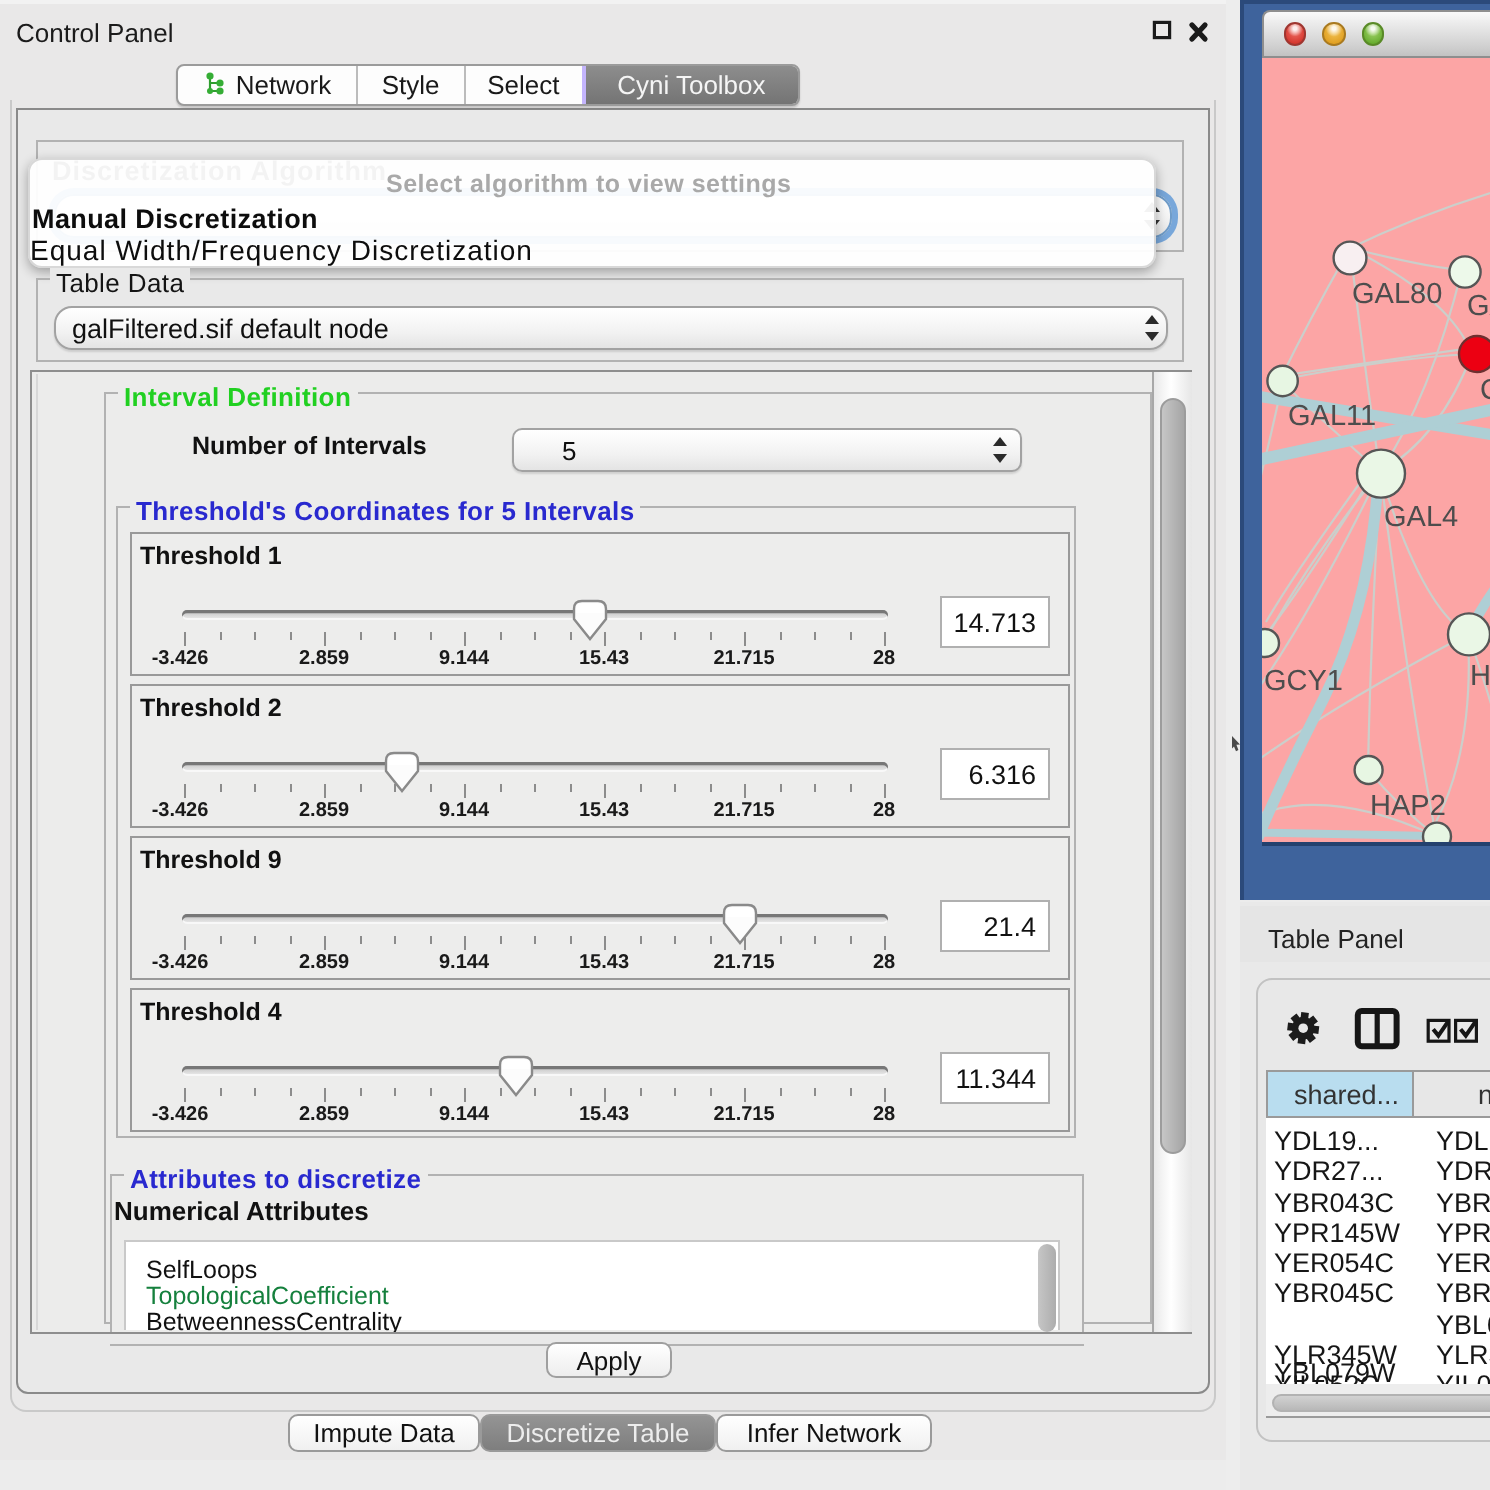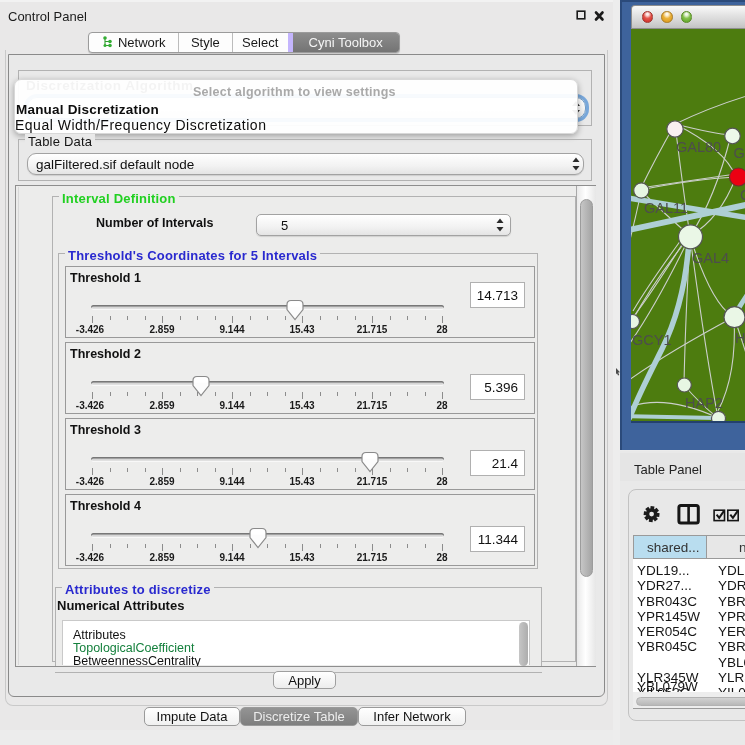--- a/index.html
+++ b/index.html
@@ -28,21 +28,21 @@
 <div class="abs" style="left:8px;top:54px;width:597px;height:643px;border:1px solid #8a8a8a;border-radius:0 0 6px 6px;background:#e9e9e9;"></div>
 <div class="abs" style="left:87.5px;top:31.5px;height:21px;border:1px solid #9b9b9b;border-radius:4px;background:#fdfdfd;box-shadow:0 1px 1px rgba(0,0,0,0.15);overflow:hidden;display:flex;">
 <div style="width:90.5px;height:100%;font-size:13px;display:flex;align-items:center;justify-content:center;color:#191919;border-right:1px solid #bcbcbc;"><svg width="13" height="14" viewBox="0 0 13 14" style="margin-right:4px;">
         <path d="M4 3.5 L4 10.5 M4 10.5 L9 10.5 M4 6.5 L9 6.5" stroke="#2f9e2f" stroke-width="1.1" fill="none"></path>
         <circle cx="4" cy="3" r="1.8" fill="#35ad35"></circle>
         <circle cx="9" cy="6.5" r="1.8" fill="#35ad35"></circle>
         <circle cx="9" cy="10.5" r="1.8" fill="#35ad35"></circle>
         <circle cx="4" cy="10.5" r="1.5" fill="#35ad35"></circle>
       </svg>Network</div>
 <div style="width:53.7px;height:100%;font-size:13px;display:flex;align-items:center;justify-content:center;color:#191919;border-right:1px solid #bcbcbc;">Style</div>
-<div style="width:60.0px;height:100%;font-size:13px;display:flex;align-items:center;justify-content:center;color:#191919;border-right:5px solid #c4b5fd;">Select</div>
+<div style="width:60.0px;height:100%;font-size:13px;display:flex;align-items:center;justify-content:center;color:#191919;border-right:2px solid #c4b5fd;">Select</div>
 <div style="width:106.0px;height:100%;font-size:13px;display:flex;align-items:center;justify-content:center;background:linear-gradient(#8d8d8d,#747474);color:#f5f5f5;">Cyni Toolbox</div>
 </div>
 <div class="grp" style="left:18px;top:70px;width:574px;height:56px;"></div>
 <div class="abs" style="left:26px;top:77.5px;font-size:13.5px;letter-spacing:0.5px;font-weight:bold;color:#3a3a3a;">Discretization Algorithm</div>
 <div class="combo" style="left:27px;top:97px;width:559px;height:22px;border-radius:10px;box-shadow:0 0 0 3px rgba(100,155,215,0.85);border-color:#6f9cc9;"></div>
 <svg class="abs" style="left:569px;top:100px;" width="14" height="16" viewBox="0 0 14 16">
     <path d="M7 1 L11 6 L3 6 Z" fill="#333"></path>
     <path d="M7 15 L11 10 L3 10 Z" fill="#333"></path>
   </svg>
 <div class="abs" style="left:14px;top:79px;width:564px;height:54.5px;background:rgba(255,255,255,0.94);border:1px solid #d8d8d8;border-radius:7px;box-shadow:0 2px 6px rgba(0,0,0,0.32);"></div>
@@ -97,21 +97,21 @@
 <div class="tick" style="left:389.5px;top:315.5px;height:4px;"></div>
 <div class="tick" style="left:407.0px;top:315.5px;height:4px;"></div>
 <div class="tick" style="left:424.5px;top:315.5px;height:4px;"></div>
 <div class="tick" style="left:442.0px;top:315.5px;height:7px;"></div>
 <div class="slbl" style="left:90.0px;top:324px;">-3.426</div>
 <div class="slbl" style="left:162.0px;top:324px;">2.859</div>
 <div class="slbl" style="left:232.0px;top:324px;">9.144</div>
 <div class="slbl" style="left:302.0px;top:324px;">15.43</div>
 <div class="slbl" style="left:372.0px;top:324px;">21.715</div>
 <div class="slbl" style="left:442.0px;top:324px;">28</div>
-<div class="vbox" style="left:470px;top:282px;">14.713</div>
+<div class="vbox" style="left:470px;top:298px;">14.713</div>
 <svg class="abs" style="left:284.5px;top:298.5px;" width="20" height="24" viewBox="0 0 20 24">
     <path d="M2 5.5 Q2 1.5 6 1.5 L14 1.5 Q18 1.5 18 5.5 L18 10.5 L10 20.5 L2 10.5 Z" fill="#fcfcfc" stroke="#8a8a8a" stroke-width="1.2"></path>
     <path d="M3.2 5.5 Q3.2 2.7 6 2.7 L14 2.7 Q16.8 2.7 16.8 5.5 L16.8 7.5 L3.2 7.5 Z" fill="#ffffff"></path>
   </svg>
 <div class="tseg" style="left:65px;top:342px;width:470px;height:72px;">
     <span class="tname">Threshold 2</span>
   </div>
 <div class="track" style="left:91px;top:380.5px;width:353px;"></div>
 <div class="tick" style="left:92.0px;top:391.5px;height:7px;"></div>
 <div class="tick" style="left:109.5px;top:391.5px;height:4px;"></div>
@@ -133,27 +133,27 @@
 <div class="tick" style="left:389.5px;top:391.5px;height:4px;"></div>
 <div class="tick" style="left:407.0px;top:391.5px;height:4px;"></div>
 <div class="tick" style="left:424.5px;top:391.5px;height:4px;"></div>
 <div class="tick" style="left:442.0px;top:391.5px;height:7px;"></div>
 <div class="slbl" style="left:90.0px;top:400px;">-3.426</div>
 <div class="slbl" style="left:162.0px;top:400px;">2.859</div>
 <div class="slbl" style="left:232.0px;top:400px;">9.144</div>
 <div class="slbl" style="left:302.0px;top:400px;">15.43</div>
 <div class="slbl" style="left:372.0px;top:400px;">21.715</div>
 <div class="slbl" style="left:442.0px;top:400px;">28</div>
-<div class="vbox" style="left:470px;top:374px;">5.396</div>
+<div class="vbox" style="left:470px;top:374px;">6.316</div>
 <svg class="abs" style="left:190.5px;top:374.5px;" width="20" height="24" viewBox="0 0 20 24">
     <path d="M2 5.5 Q2 1.5 6 1.5 L14 1.5 Q18 1.5 18 5.5 L18 10.5 L10 20.5 L2 10.5 Z" fill="#fcfcfc" stroke="#8a8a8a" stroke-width="1.2"></path>
     <path d="M3.2 5.5 Q3.2 2.7 6 2.7 L14 2.7 Q16.8 2.7 16.8 5.5 L16.8 7.5 L3.2 7.5 Z" fill="#ffffff"></path>
   </svg>
 <div class="tseg" style="left:65px;top:418px;width:470px;height:72px;">
-    <span class="tname">Threshold 3</span>
+    <span class="tname">Threshold 9</span>
   </div>
 <div class="track" style="left:91px;top:456.5px;width:353px;"></div>
 <div class="tick" style="left:92.0px;top:467.5px;height:7px;"></div>
 <div class="tick" style="left:109.5px;top:467.5px;height:4px;"></div>
 <div class="tick" style="left:127.0px;top:467.5px;height:4px;"></div>
 <div class="tick" style="left:144.5px;top:467.5px;height:4px;"></div>
 <div class="tick" style="left:162.0px;top:467.5px;height:7px;"></div>
 <div class="tick" style="left:179.5px;top:467.5px;height:4px;"></div>
 <div class="tick" style="left:197.0px;top:467.5px;height:4px;"></div>
 <div class="tick" style="left:214.5px;top:467.5px;height:4px;"></div>
@@ -215,41 +215,41 @@
 <div class="vbox" style="left:470px;top:526px;">11.344</div>
 <svg class="abs" style="left:247.5px;top:526.5px;" width="20" height="24" viewBox="0 0 20 24">
     <path d="M2 5.5 Q2 1.5 6 1.5 L14 1.5 Q18 1.5 18 5.5 L18 10.5 L10 20.5 L2 10.5 Z" fill="#fcfcfc" stroke="#8a8a8a" stroke-width="1.2"></path>
     <path d="M3.2 5.5 Q3.2 2.7 6 2.7 L14 2.7 Q16.8 2.7 16.8 5.5 L16.8 7.5 L3.2 7.5 Z" fill="#ffffff"></path>
   </svg>
 <div class="grp" style="left:55px;top:587px;width:487px;height:86px;background:#ececeb;">
     <span class="ttl" style="color:#2929cf;background:#ececeb;">Attributes to discretize</span>
   </div>
 <div class="abs" style="left:57px;top:598px;font-size:13px;font-weight:bold;color:#111;">Numerical Attributes</div>
 <div class="abs" style="left:62px;top:620px;width:468px;height:44.5px;background:#fff;border:1px solid #c9c9c9;border-bottom:none;"></div>
-<div class="abs" style="left:73px;top:627.5px;font-size:12.5px;color:#111;">Attributes</div>
+<div class="abs" style="left:73px;top:627.5px;font-size:12.5px;color:#111;">SelfLoops</div>
 <div class="abs" style="left:73px;top:640.5px;font-size:12.5px;color:#15803d;">TopologicalCoefficient</div>
 <div class="abs" style="left:73px;top:653.5px;font-size:12.5px;color:#111;">BetweennessCentrality</div>
 <div class="abs" style="left:518.5px;top:622px;width:9.5px;height:44px;background:linear-gradient(to right,#c6c6c6,#adadad);border-radius:5px;"></div>
 <div class="abs" style="left:16px;top:667px;width:579px;height:5px;background:#e9e9e9;"></div>
 <div class="abs" style="left:15px;top:666px;width:581px;height:1px;background:#8e8e8e;"></div>
 <div class="abs" style="left:576px;top:186px;width:19.5px;height:480px;background:linear-gradient(to right,#e9e9e9,#ffffff 45%,#e6e6e6);border-left:1px solid #a8a8a8;"></div>
 <div class="abs" style="left:579.5px;top:199px;width:13px;height:378px;background:linear-gradient(to right,#c6c6c6,#a5a5a5);border-radius:6.5px;border:1px solid #9c9c9c;"></div>
 <div class="abs" style="left:273px;top:671px;width:63px;height:18px;border:1px solid #9f9f9f;border-radius:5px;background:linear-gradient(#ffffff,#ededed);font-size:13px;color:#111;display:flex;align-items:center;justify-content:center;">Apply</div>
 <div class="abs" style="left:144px;top:707px;width:96px;height:18.5px;border:1px solid #9a9a9a;border-radius:5px;font-size:13px;display:flex;align-items:center;justify-content:center;background:linear-gradient(#ffffff,#f0f0f0);color:#111;">Impute Data</div>
 <div class="abs" style="left:240px;top:707px;width:118px;height:18.5px;border:1px solid #9a9a9a;border-radius:5px;font-size:13px;display:flex;align-items:center;justify-content:center;background:linear-gradient(#949494,#7e7e7e);color:#ededed;">Discretize Table</div>
 <div class="abs" style="left:358px;top:707px;width:108px;height:18.5px;border:1px solid #9a9a9a;border-radius:5px;font-size:13px;display:flex;align-items:center;justify-content:center;background:linear-gradient(#ffffff,#f0f0f0);color:#111;">Infer Network</div>
 <div class="abs" style="left:613px;top:0;width:7px;height:745px;background:#ededed;"></div>
 <div class="abs" style="left:620px;top:0;width:125px;height:450px;background:#3e639c;"></div>
 <div class="abs" style="left:620px;top:0;width:2px;height:450px;background:#2b4a7a;"></div>
 <div class="abs" style="left:620px;top:0;width:125px;height:2px;background:#2b4a7a;"></div>
 <div class="abs" style="left:631px;top:5px;width:114px;height:23.5px;background:linear-gradient(#f9f9f9,#cfcfcf 80%,#c2c2c2);border:1px solid #8e8e8e;border-right:none;border-radius:4px 0 0 0;"></div>
 <div class="abs" style="left:641.7px;top:11.2px;width:11.6px;height:11.6px;border-radius:50%;background:radial-gradient(circle at 50% 22%, rgba(255,255,255,0.9) 0 10%, rgba(255,255,255,0) 45%),radial-gradient(circle at 50% 40%, #ee6d64, #d5372e 75%);border:1px solid #9f3630;"></div>
 <div class="abs" style="left:661.2px;top:11.2px;width:11.6px;height:11.6px;border-radius:50%;background:radial-gradient(circle at 50% 22%, rgba(255,255,255,0.9) 0 10%, rgba(255,255,255,0) 45%),radial-gradient(circle at 50% 40%, #f3c355, #e09f21 75%);border:1px solid #a97a20;"></div>
 <div class="abs" style="left:680.7px;top:11.2px;width:11.6px;height:11.6px;border-radius:50%;background:radial-gradient(circle at 50% 22%, rgba(255,255,255,0.9) 0 10%, rgba(255,255,255,0) 45%),radial-gradient(circle at 50% 40%, #a2d36b, #68ad30 75%);border:1px solid #598a27;"></div>
-<div class="abs" style="left:631px;top:28.5px;width:114px;height:392px;background:#4d7c0f;overflow:hidden;">
+<div class="abs" style="left:631px;top:28.5px;width:114px;height:392px;background:#fca5a5;overflow:hidden;">
 <svg width="130" height="392" viewBox="0 0 130 392" style="position:absolute;left:-16px;top:0;">
 <g fill="none" stroke="#cbcfcb" stroke-width="1.1">
 <path d="M58 96 Q95 78 135 66"></path>
 <path d="M60 95 Q40 130 25 161"></path>
 <path d="M60 95 Q68 160 75 207"></path>
 <path d="M60 95 Q100 105 116 106"></path>
 <path d="M60 95 Q110 120 121 148"></path>
 <path d="M25 161 Q50 185 75 207"></path>
 <path d="M25 161 Q80 150 121 148"></path>
 <path d="M25 159 Q85 150 135 143"></path>

